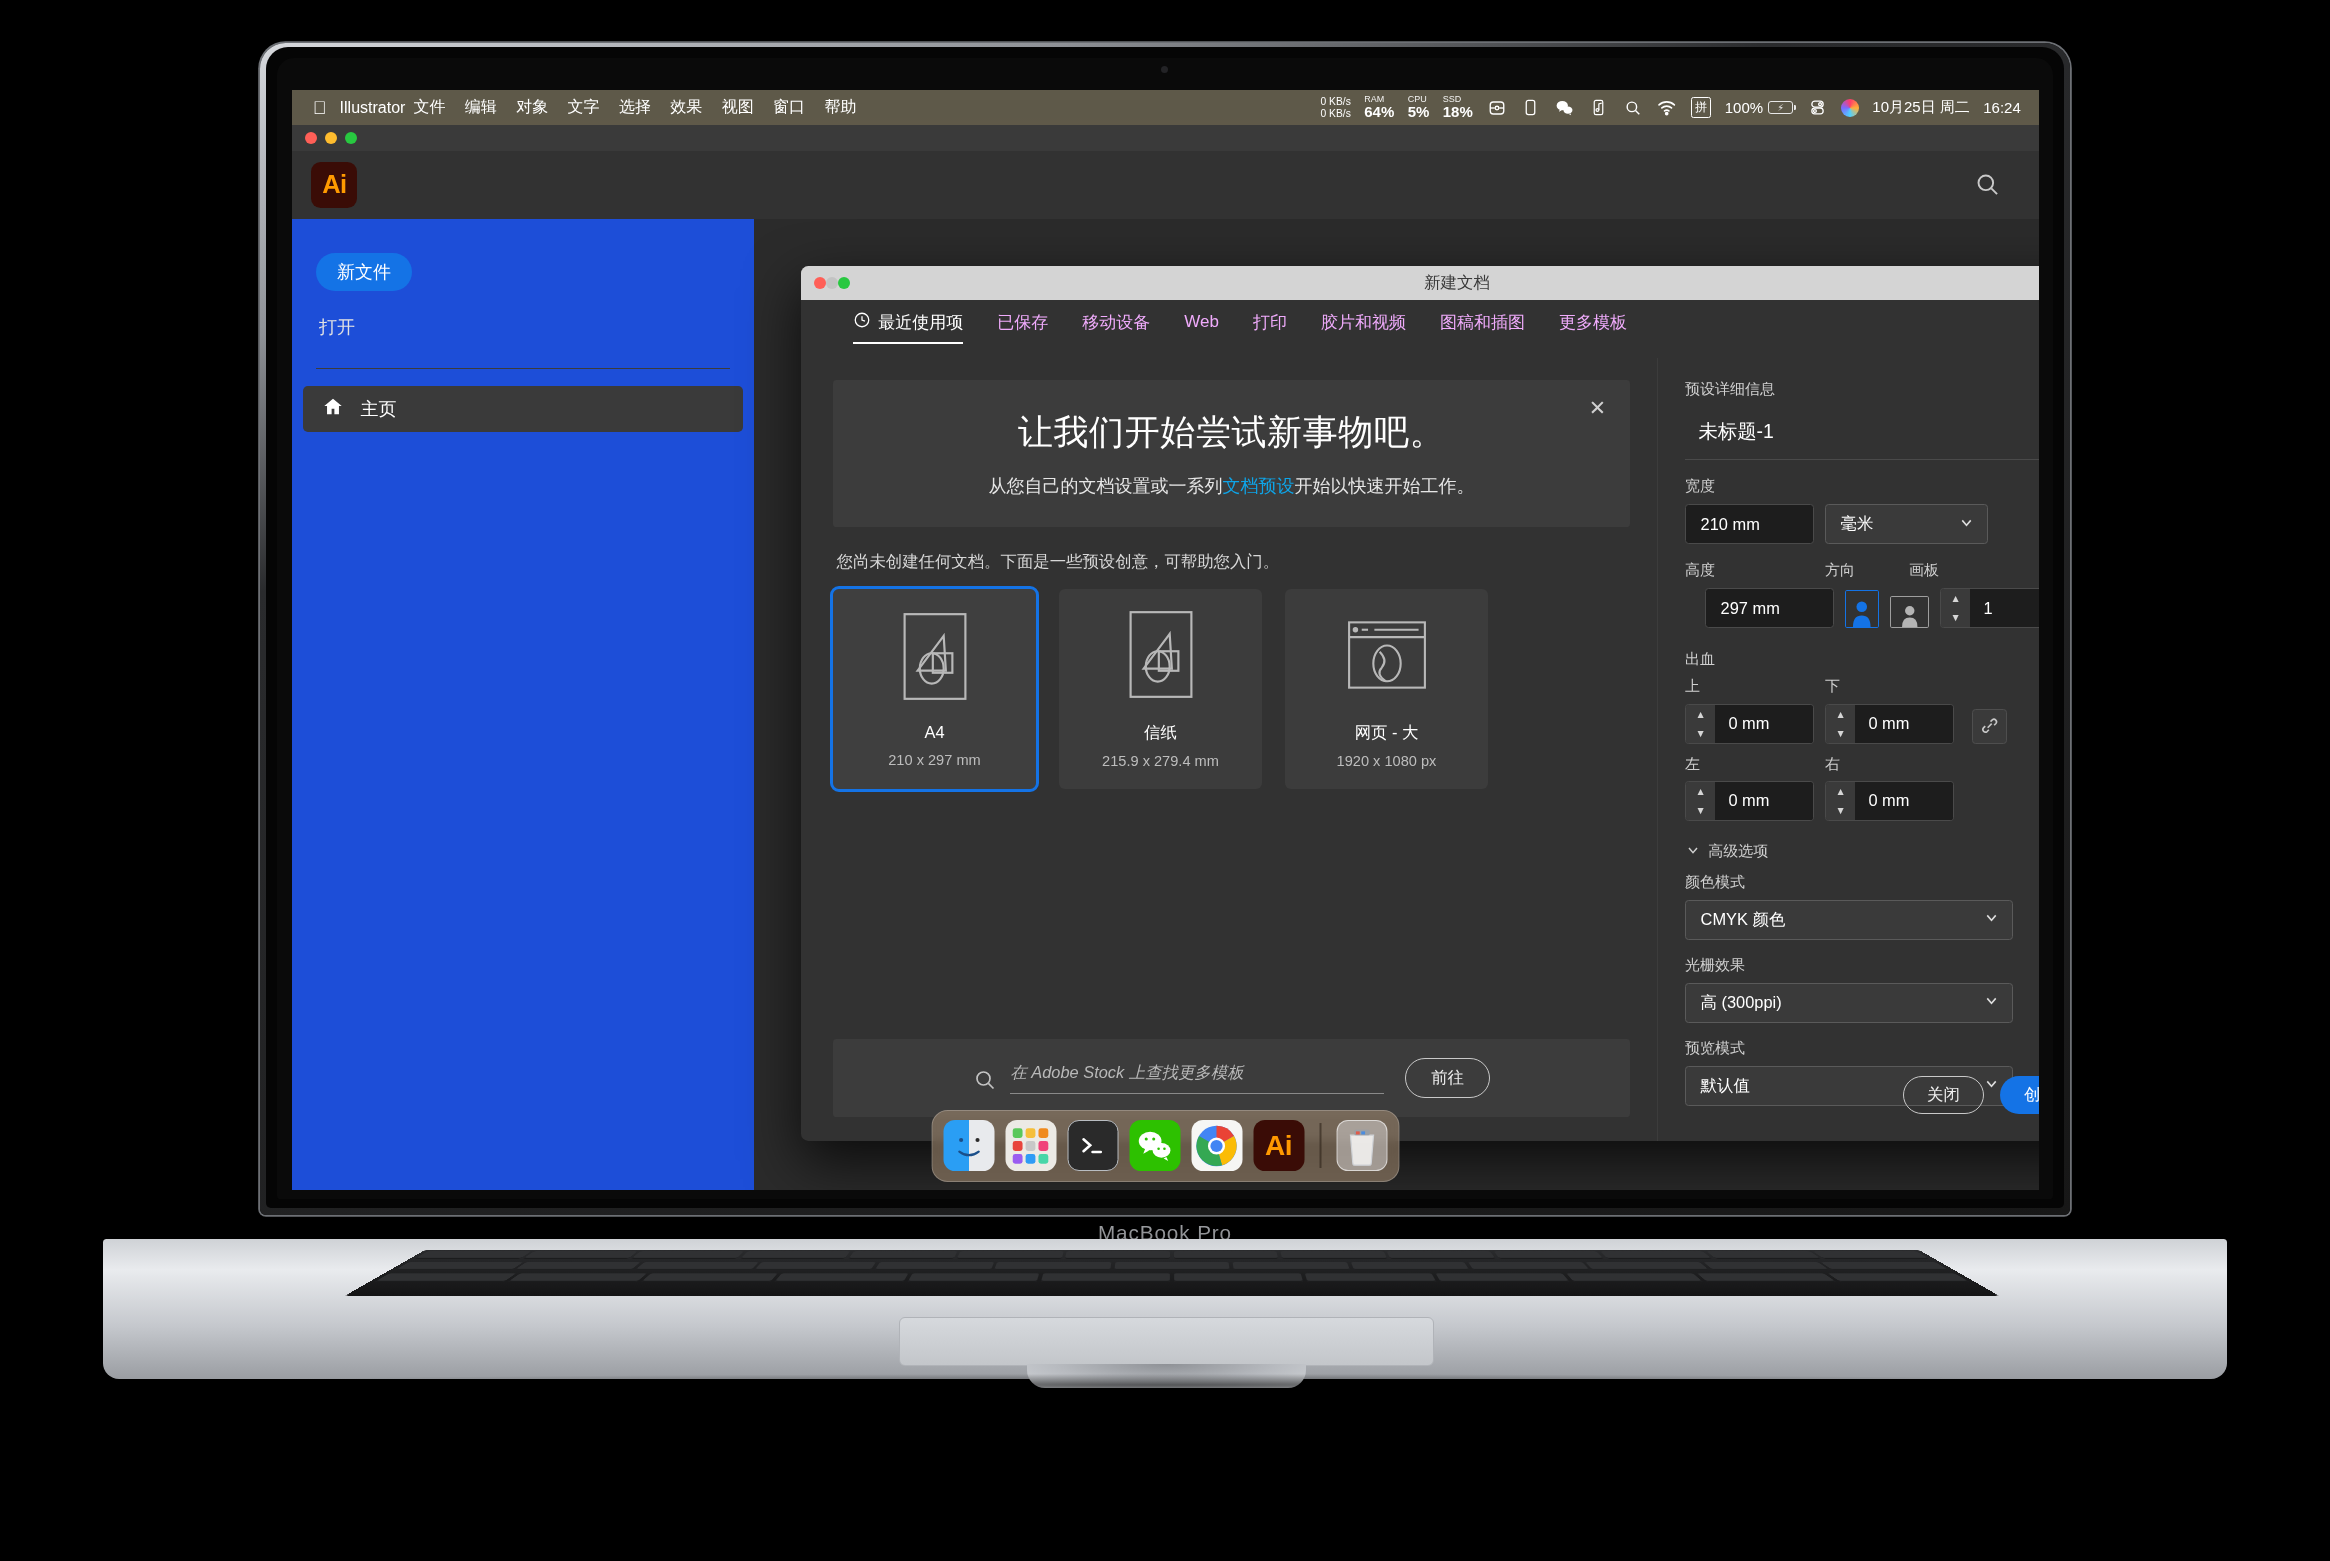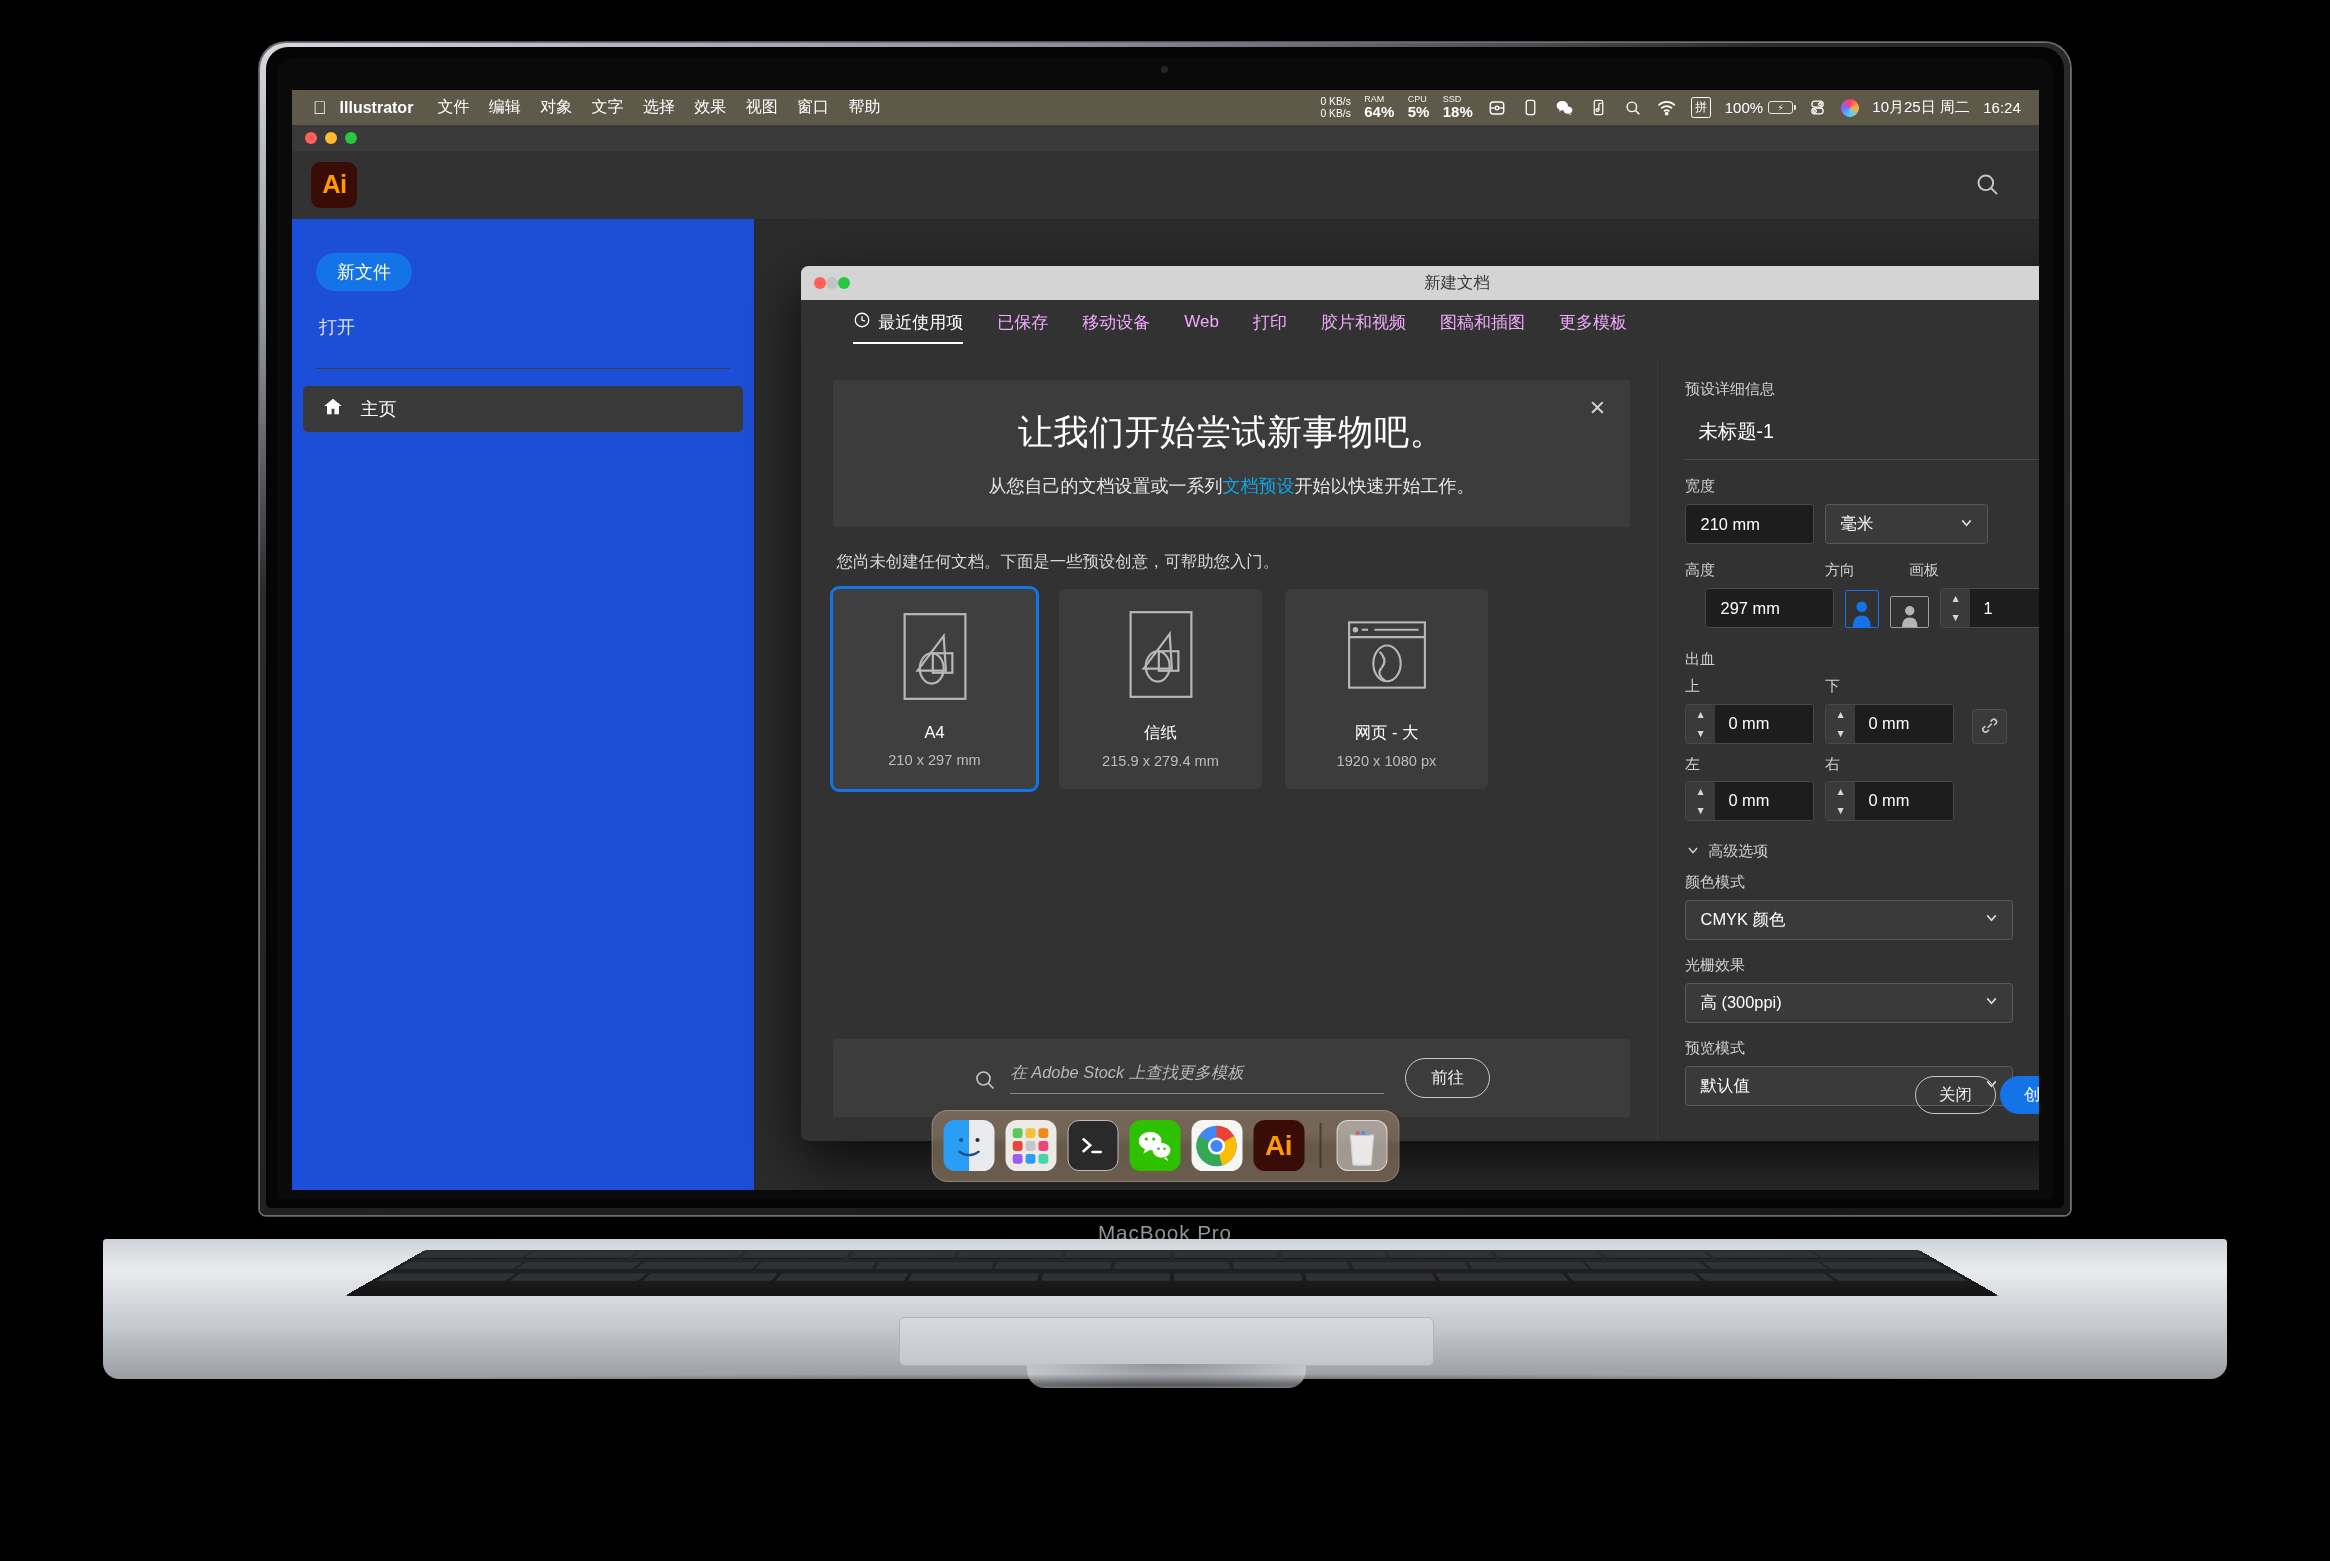--- a/index.html
+++ b/index.html
@@ -118,21 +118,21 @@
 
   
   .menubar {
     position:absolute; left:0; top:0; right:0; height:35px;
     background: rgba(104,98,80,.88);
     display:flex; align-items:center; color:#fff; font-size:16px;
     padding:0 9.7px;
   }
   .menubar .apple { font-size:18px; margin:0 13.4px 0 11px; line-height:1; }
   .menubar .mi { margin-right:19.4px; white-space:nowrap; }
-  .menubar .mi.app { font-weight:bold; margin-right:24px; }
+  .menubar .mi.app { font-weight:normal; margin-right:8px; }
   .mb-right { margin-left:auto; display:flex; align-items:center; gap:13.4px; padding-right:8.5px; }
   .stat { display:flex; flex-direction:column; align-items:flex-start; line-height:1.02; }
   .stat .lbl { font-size:9px; opacity:.92; }
   .stat .val { font-size:15px; font-weight:bold; }
   .net { display:flex; flex-direction:column; font-size:10.3px; line-height:1.15; }
   .mb-ico { width:20.7px; height:20.7px; display:flex; align-items:center; justify-content:center; }
   .mb-ico svg { display:block; }
   .mb-txt { font-size:15px; white-space:nowrap; }
   .batt { display:flex; align-items:center; gap:4.9px; }
   .batt-body { width:25.5px; height:13.4px; border:1.5px solid #e8e8e8; border-radius:3px; position:relative; }
@@ -283,21 +283,21 @@
                    color:#d6d6d6; font-size:10.3px; }
   .step-val { background:#1d1d1d; display:flex; align-items:center; padding-left:13.4px;
               color:#fff; font-size:16.4px; flex:1; }
   .ori-box { width:34px; height:38px; border:1.8px solid #9e9e9e; border-radius:1.8px;
              display:flex; align-items:flex-end; justify-content:center; }
   .ori-box.act { border-color:#1473e6; }
   .link-btn { width:35px; height:35px; border:0.6px solid #4e4e4e; border-radius:3.6px;
               background:#3a3a3a; display:flex; align-items:center; justify-content:center; }
   .adv { color:#d0d0d0; font-size:15px; display:flex; align-items:center; gap:7.3px; margin:20.7px 0 12px; }
 
-  .dlg-actions { position:absolute; right:32px; bottom:27px; display:flex; gap:4px; }
+  .dlg-actions { position:absolute; right:32px; bottom:27px; display:flex; gap:16px; }
   .btn-close { width:81px; height:38px; border:1.5px solid #c9c9c9; border-radius:19px;
                color:#eee; font-size:16.4px; display:flex; align-items:center; justify-content:center; }
   .btn-create { width:81px; height:38px; background:#1473e6; border-radius:19px;
                 color:#fff; font-size:16.4px; display:flex; align-items:center; justify-content:center; }
 </style>
 </head>
 <body>
 
 <div id="stage">
 

